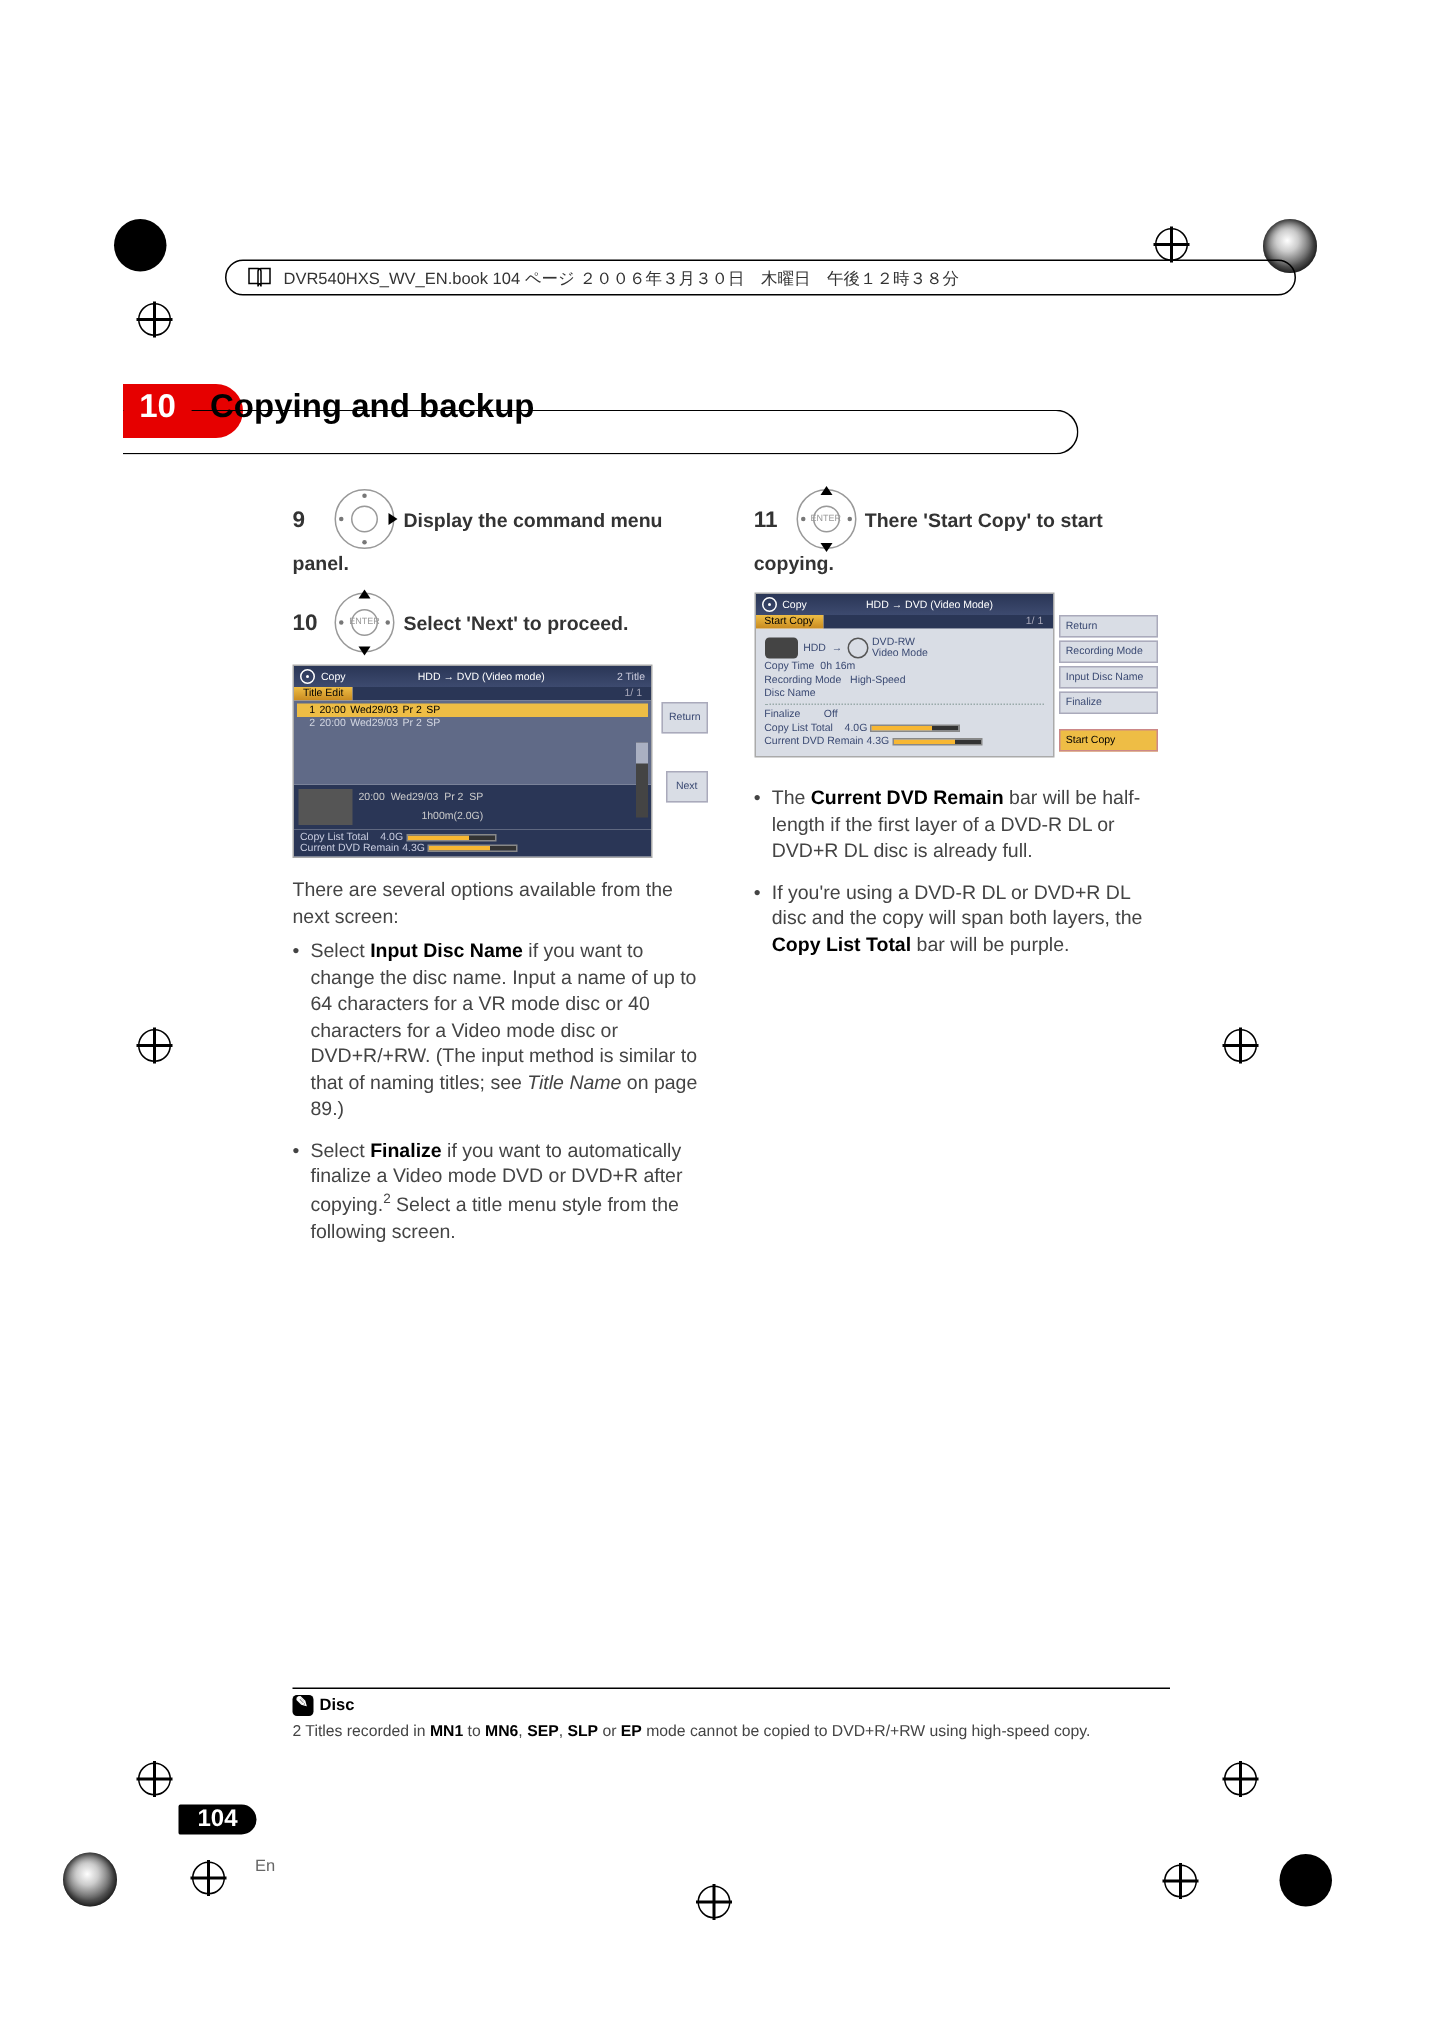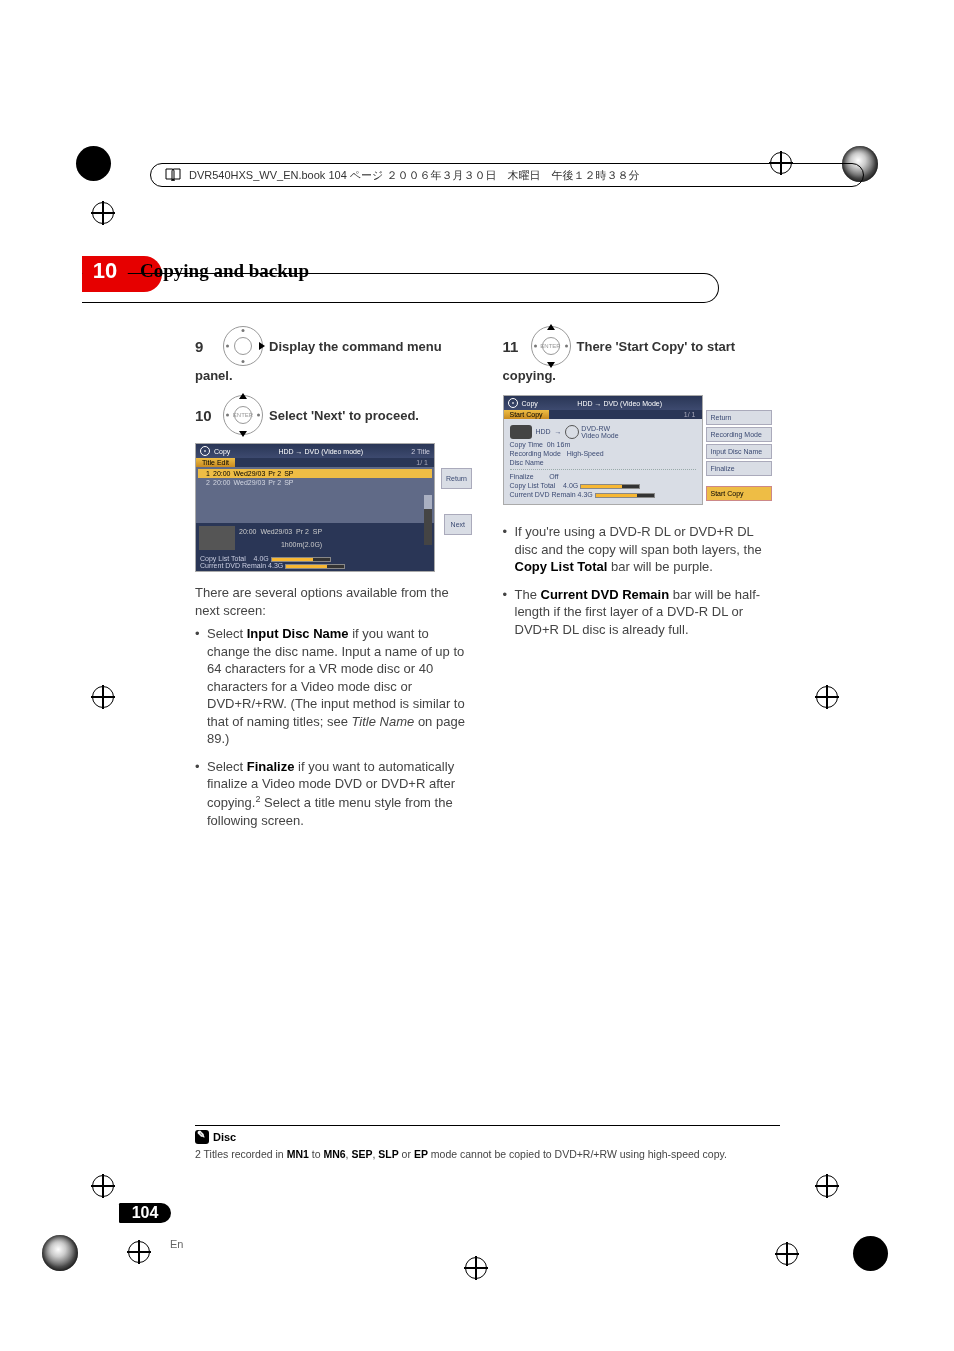--- a/index.html
+++ b/index.html
@@ -31,41 +31,41 @@
   .registration-mark::after  { width: 1.5px; height: 120%; }
 
   .corner-black { position: absolute; width: 35px; height: 35px; border-radius: 50%; background: #000; }
   .corner-gradient {
     position: absolute; width: 36px; height: 36px; border-radius: 50%;
     background: radial-gradient(circle at 45% 40%, #fff 0, #ccc 25%, #555 60%, #222 100%);
     box-shadow: inset 0 0 6px #000;
   }
   .book-header {
     position: absolute;
-    top: 163px; left: 150px; right: 90px;
+    top: 173px; left: 150px; right: 90px;
     border: 1px solid #000; border-radius: 22px;
     padding: 3px 14px;
     font-size: 11px;
     display: flex; align-items: center; gap: 8px;
   }
   .book-header svg { flex-shrink: 0; }
 
   .chapter-row {
     position: absolute;
     top: 256px; left: 82px; right: 200px;
     display: flex; align-items: center; gap: 12px;
   }
   .chapter-badge {
     background: #e60000; color: #fff; font-weight: bold;
     font-size: 22px; width: 46px; height: 30px;
     border-radius: 15px;
     display: flex; align-items: center; justify-content: center;
   }
   .chapter-title {
-    font-size: 19px; font-weight: bold; color: #000; font-family: Liberation Serif, serif;
+    font-size: 22px; font-weight: bold; color: #000;
   }
   .chapter-line {
     position: absolute;
     top: 273px; left: 82px; right: 235px;
     height: 30px;
     border-top: 1.5px solid #000;
     border-right: 1.5px solid #000;
     border-bottom: 1.5px solid #000;
     border-radius: 0 16px 16px 0;
     z-index: -1;
@@ -355,24 +355,24 @@
         <div class="row"><span>Disc Name</span></div>
         <div style="border-top:1px dotted #9aa;margin:3px 0"></div>
         <div class="row"><span>Finalize</span>&nbsp;&nbsp;&nbsp;&nbsp;&nbsp;&nbsp;&nbsp;&nbsp;<span>Off</span></div>
         <div class="row"><span>Copy List Total</span>&nbsp;&nbsp;&nbsp;&nbsp;<span>4.0G</span><span class="bar"></span></div>
         <div class="row"><span>Current DVD Remain</span>&nbsp;<span>4.3G</span><span class="bar"></span></div>
       </div>
     </div>
 
     <ul class="body-list" style="margin-top:18px">
       <li>
-        <span>If you're using a DVD-R DL or DVD+R DL disc and the copy will span both layers, the </span><b>Copy List Total</b><span> bar will be purple.</span>
+        <span>The </span><b>Current DVD Remain</b><span> bar will be half-length if the first layer of a DVD-R DL or DVD+R DL disc is already full.</span>
       </li>
       <li>
-        <span>The </span><b>Current DVD Remain</b><span> bar will be half-length if the first layer of a DVD-R DL or DVD+R DL disc is already full.</span>
+        <span>If you're using a DVD-R DL or DVD+R DL disc and the copy will span both layers, the </span><b>Copy List Total</b><span> bar will be purple.</span>
       </li>
     </ul>
   </div>
 </div>
 
 <div class="note-box">
   <div class="note-label">
       <span class="pencil"></span>
       <span>Disc</span>
     </div>

